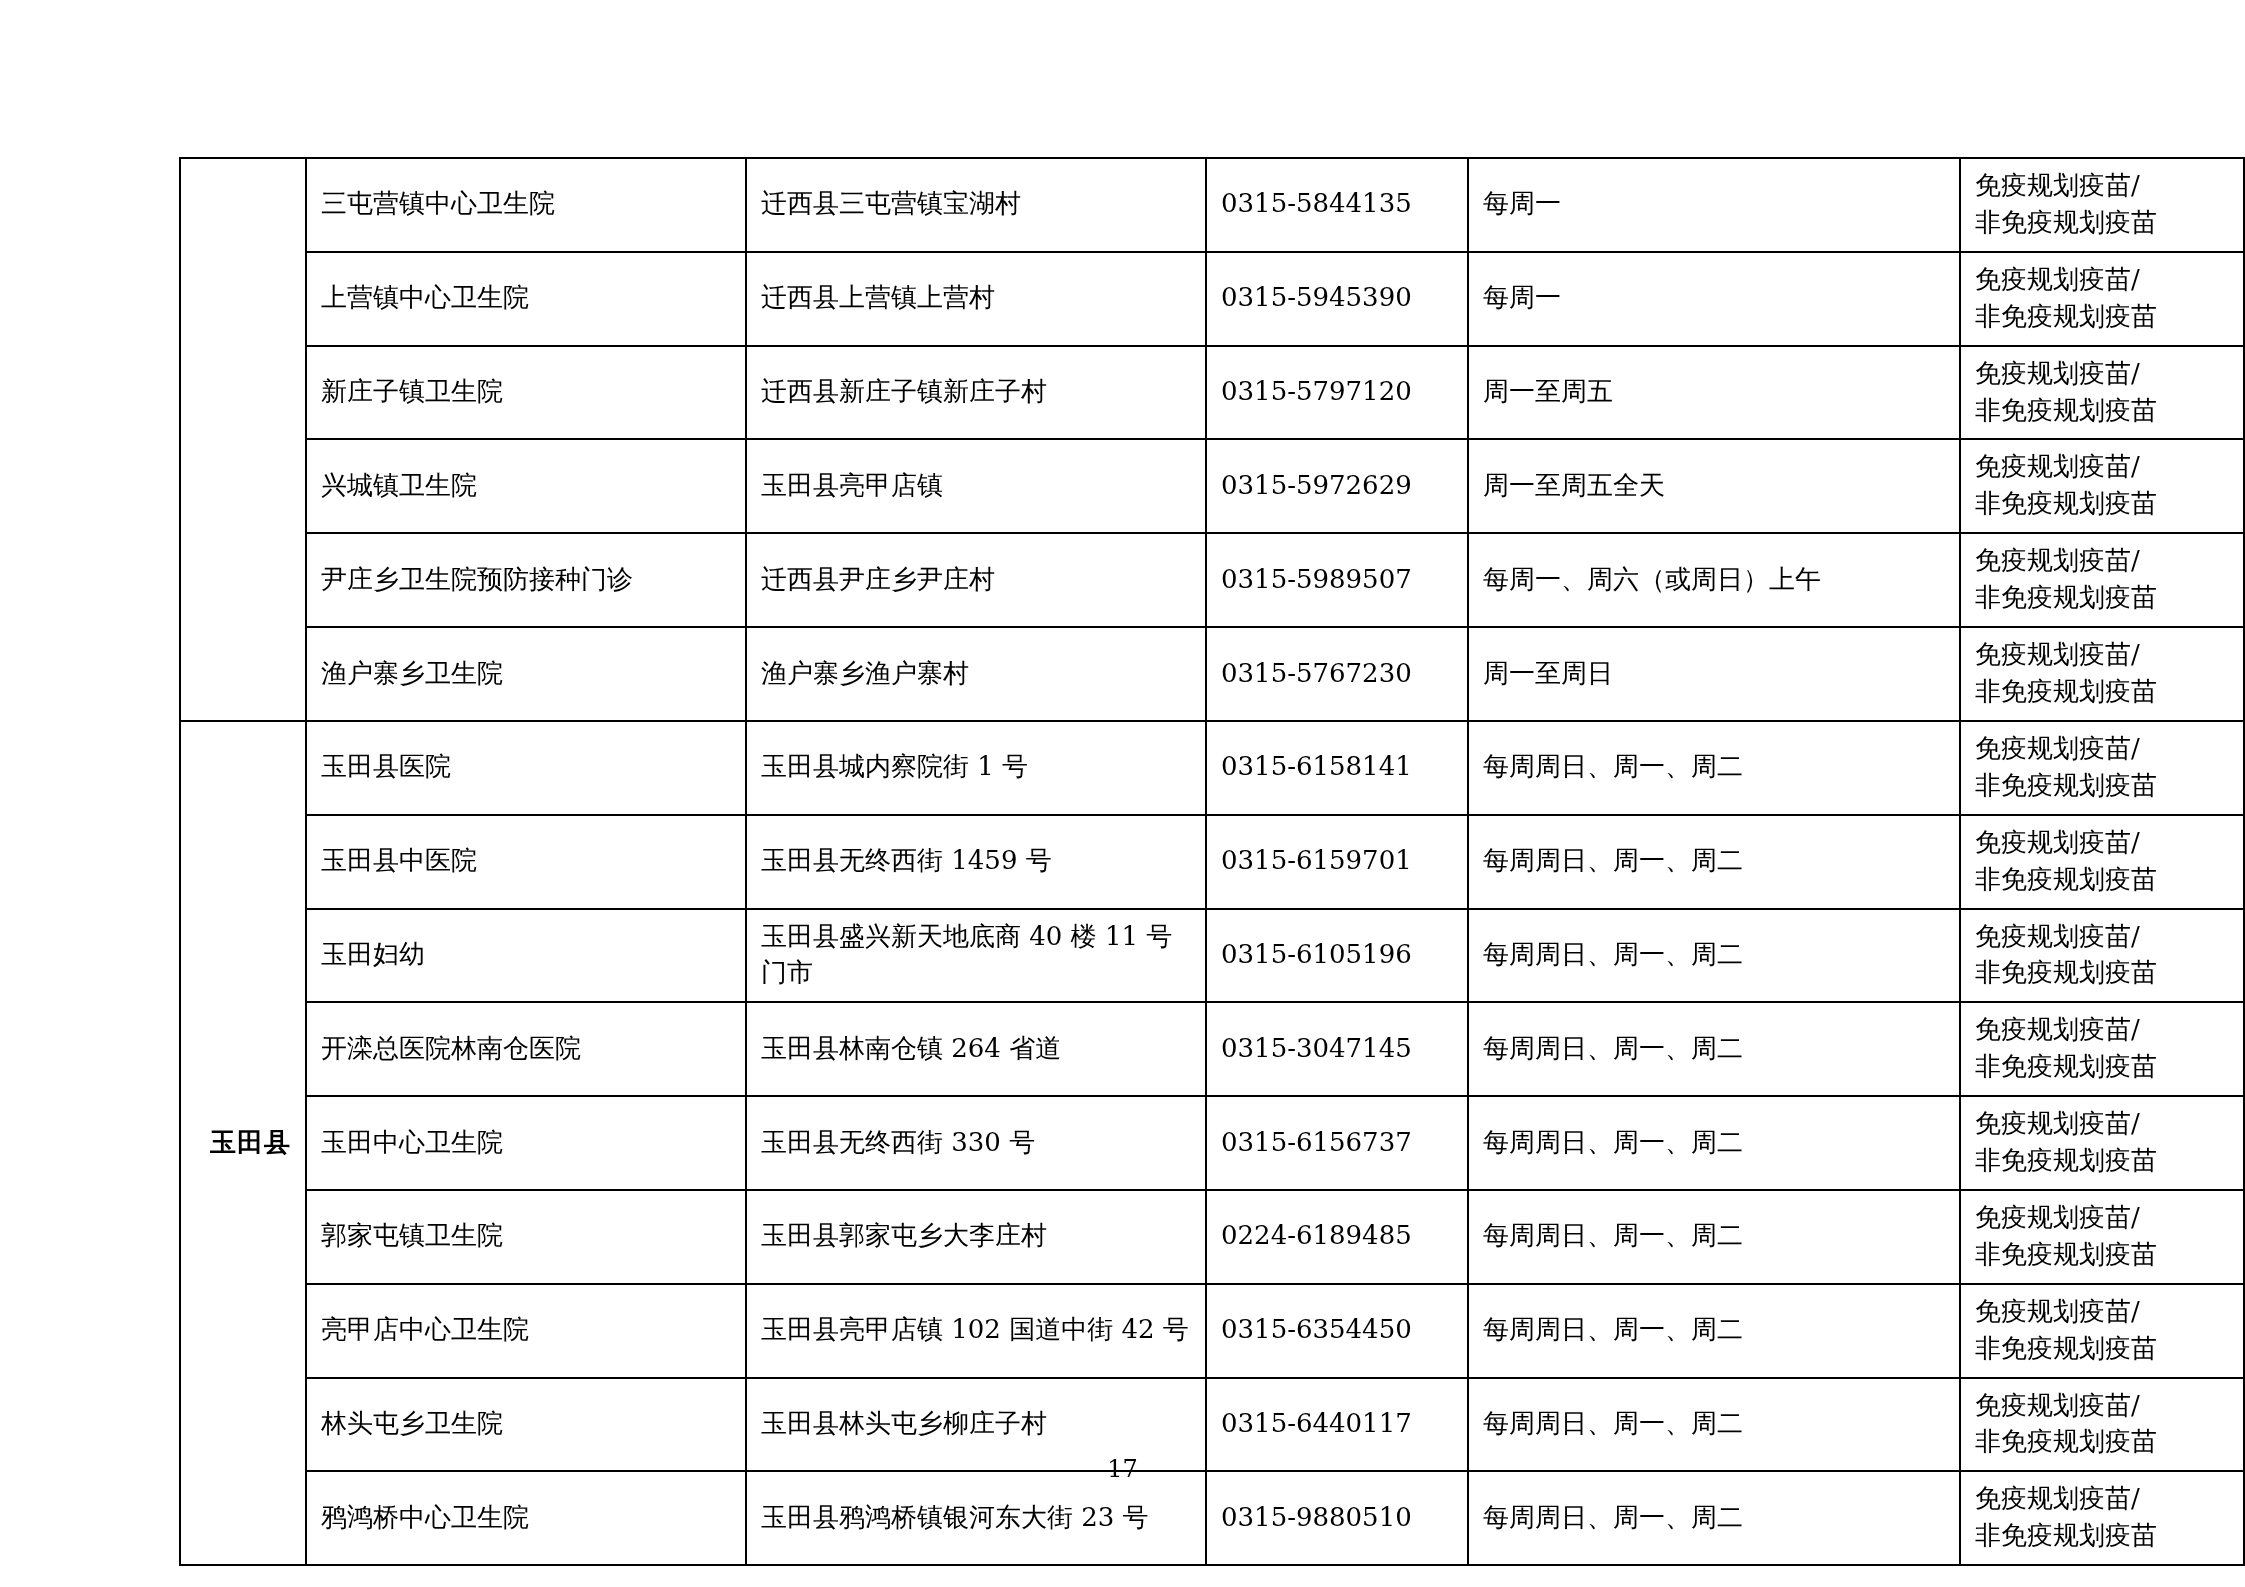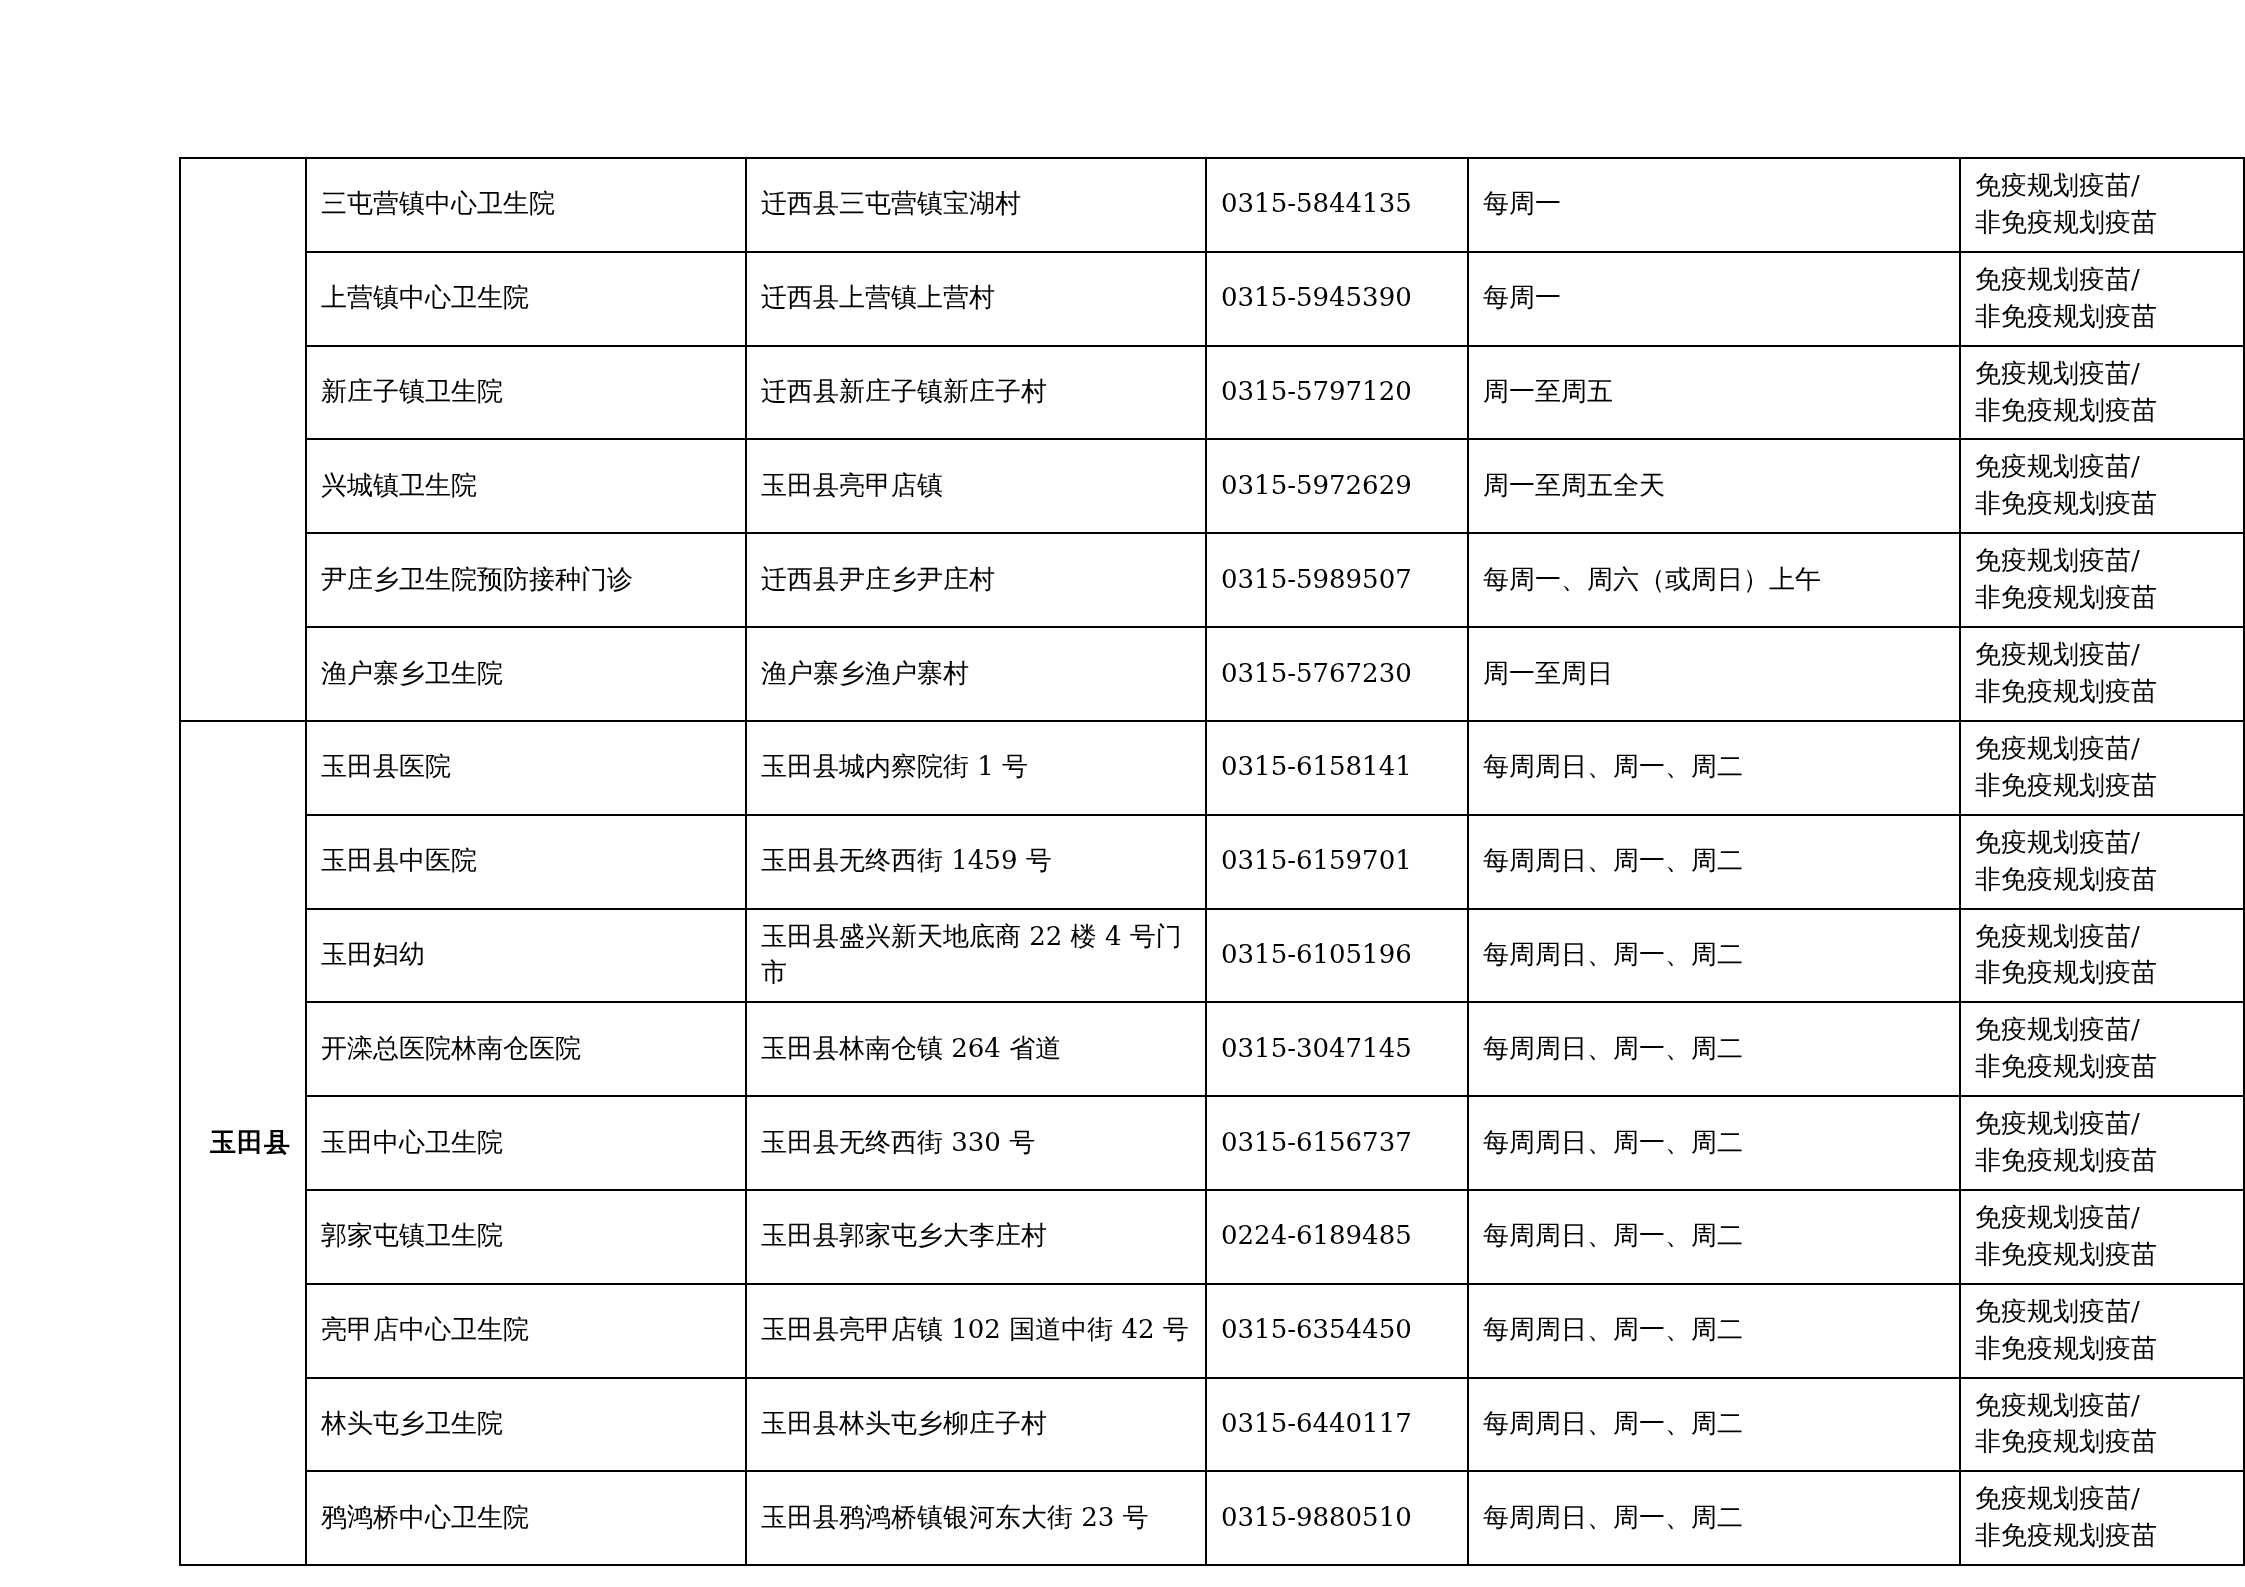--- a/index.html
+++ b/index.html
@@ -159,21 +159,21 @@
           <td class="col-phone">0315-6159701</td>
           <td class="col-time">每周周日、周一、周二</td>
           <td class="col-type">
             <span class="type-line">免疫规划疫苗/</span>
             <span class="type-line">非免疫规划疫苗</span>
           </td>
         </tr>
 
         <tr>
           <td class="col-name">玉田妇幼</td>
-          <td class="col-addr">玉田县盛兴新天地底商 22 楼 4 号门市</td>
+          <td class="col-addr">玉田县盛兴新天地底商 40 楼 11 号门市</td>
           <td class="col-phone">0315-6105196</td>
           <td class="col-time">每周周日、周一、周二</td>
           <td class="col-type">
             <span class="type-line">免疫规划疫苗/</span>
             <span class="type-line">非免疫规划疫苗</span>
           </td>
         </tr>
 
         <tr>
           <td class="col-name">开滦总医院林南仓医院</td>
@@ -238,14 +238,15 @@
           <td class="col-type">
             <span class="type-line">免疫规划疫苗/</span>
             <span class="type-line">非免疫规划疫苗</span>
           </td>
         </tr>
 
       </tbody>
     </table>
   </div>
 
+  <div class="page-number">17</div>
 
 </div>
 
 </body></html>

